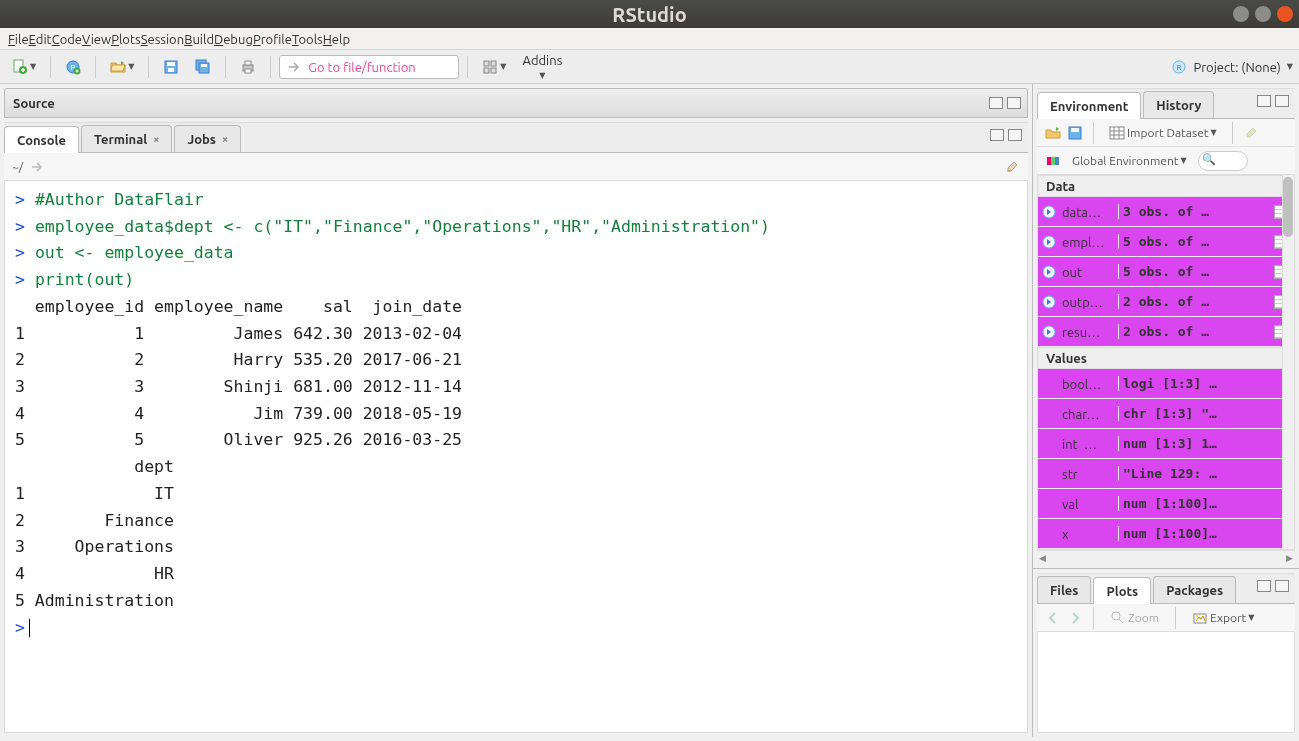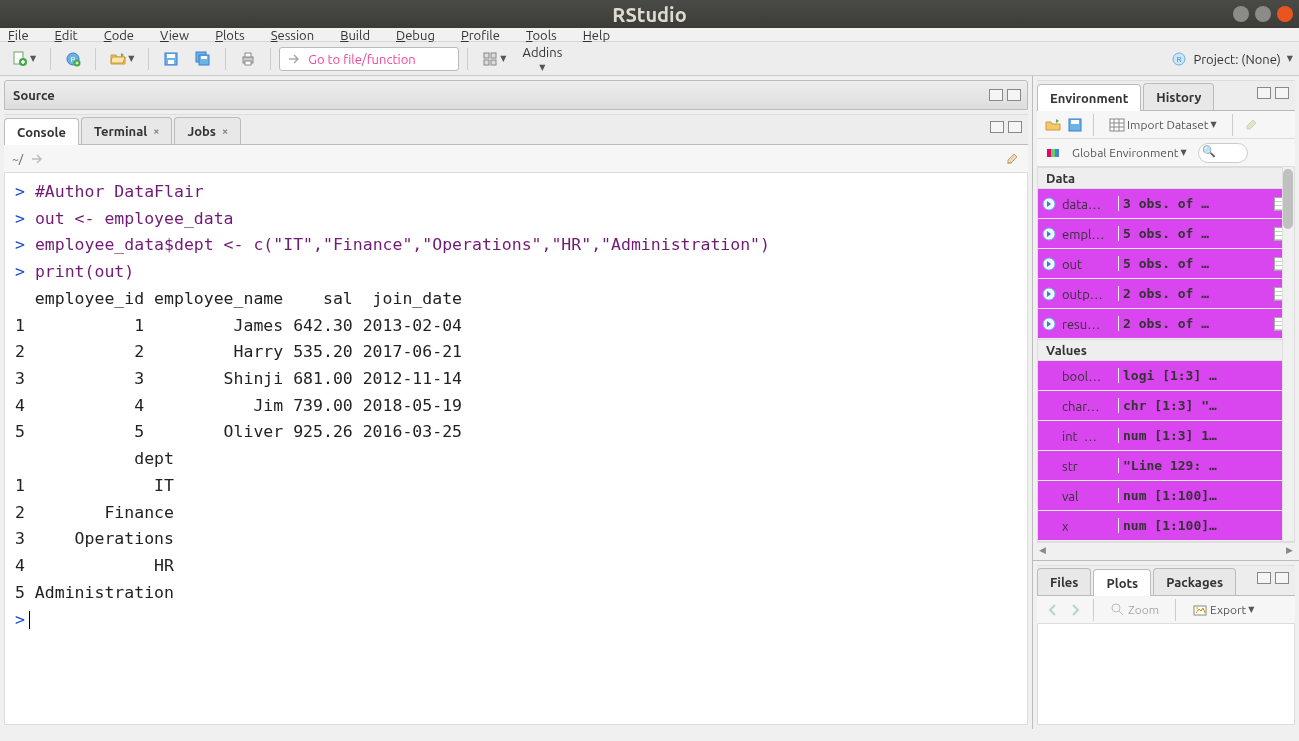--- a/index.html
+++ b/index.html
@@ -4,21 +4,21 @@
 <style>
   * { box-sizing: border-box; margin: 0; padding: 0; }
   html, body { height: 100%; width: 1299px; font-family: "Ubuntu", "DejaVu Sans", sans-serif; font-size: 13px; color: #333; background: #f0f0f0; overflow: hidden; }
   .titlebar { height: 28px; background: linear-gradient(to bottom, #4a4a46, #3c3b37); color: #dfdbd2; display: flex; align-items: center; position: relative; }
   .titlebar .title { flex: 1; text-align: center; font-weight: bold; font-size: 20px;}
   .titlebar .winbtns { position: absolute; right: 6px; display: flex; gap: 6px; }
   .winbtn { width: 16px; height: 16px; border-radius: 50%; display: inline-block; }
   .winbtn.min { background: #8b8b87; }
   .winbtn.max { background: #8b8b87; }
   .winbtn.close { background: #e95420; }
-  .menubar { height: 14px; background: #f2f1f0; border-bottom: 1px solid #d6d6d6; display: flex; align-items: center; padding: 0 8px; gap: 26px; }
+  .menubar { height: 22px; background: #f2f1f0; border-bottom: 1px solid #d6d6d6; display: flex; align-items: center; padding: 0 8px; gap: 0; }
   .menubar span { cursor: default; }
   .menubar span u { text-decoration: underline; }
   .toolbar { height: 34px; background: #ededed; border-bottom: 1px solid #ccc; display: flex; align-items: center; padding: 0 6px; gap: 4px; }
   .tbtn { padding: 3px 5px; border: 1px solid transparent; border-radius: 3px; display: flex; align-items: center; gap: 2px; cursor: pointer; }
   .sep { width: 1px; height: 22px; background: #ccc; margin: 0 4px; }
   .dropdown-caret { font-size: 8px; color: #555; }
   .gotofile { display: flex; align-items: center; border: 1px solid #bbb; border-radius: 3px; background: #fff; padding: 2px 6px; width: 180px; height: 24px; color: #ec4899; gap: 6px;}
   .main { display: flex; height: calc(100% - 28px - 26px - 34px); }
   .left-col { flex: 1; display: flex; flex-direction: column; border-right: 1px solid #bdbdbd; min-width:0;}
   .right-col { width: 266px; display: flex; flex-direction: column; background: #f0f0f0; }
@@ -30,21 +30,21 @@
   .tab { padding: 6px 12px; border: 1px solid #bbb; border-bottom: none; margin-right: 2px; background: #e8e8e8; border-radius: 4px 4px 0 0; font-weight:bold; display:flex; align-items:center; gap:6px; cursor:pointer; font-size:13px;}
   .tab.active { background: #fff; position:relative; top:1px;}
   .tab .close-x { color:#888; font-size:11px; }
   .tabstrip .pane-controls { position:absolute; right:6px; top:6px; display:flex; gap:4px;}
 
   .pane-toolbar { height: 28px; border-bottom: 1px solid #ddd; background: #f6f6f6; display:flex; align-items:center; padding: 0 8px; gap:6px; font-size:12px; color:#555; margin: 0 4px;}
   .pane-toolbar.right { justify-content: flex-start; }
 
   .console-body { flex:1; overflow:auto; padding: 6px 10px; font-family: "DejaVu Sans Mono","Ubuntu Mono",monospace; font-size: 16.5px; line-height: 1.62; margin: 0 4px 4px 4px; border-left:1px solid #ddd; border-right:1px solid #ddd; border-bottom:1px solid #ddd; background:#fff;}
   .console-body .prompt { color:#1a4bd2; }
-  .console-body .code { color:#701a75; }
+  .console-body .code { color:#15803d; }
   .console-body .out { color: #222; white-space: pre; }
   .cursor-line { display:flex; align-items:center;}
   .cursor { width:1px; height:18px; background:#000; display:inline-block; margin-left:4px;}
 
   .env-pane { flex: 0 0 56%; display:flex; flex-direction:column; border-bottom:1px solid #bbb;}
   .plots-pane { flex: 1; display:flex; flex-direction:column;}
 
   .env-body { flex:1; overflow:auto; font-size:13px; margin: 0 4px; border:1px solid #ddd; border-top:none; background:#d946ef; position:relative;}
   .env-section-h { background:#eee; padding:3px 8px; font-weight:bold; border-top:1px solid #ddd; border-bottom:1px solid #ddd;}
   .env-row { display:flex; align-items:center; height:30px; border-bottom:1px solid #eee; padding: 0 4px; gap:4px;}
@@ -213,22 +213,22 @@
       <div style="margin-left:auto" class="brush">
         <svg class="ic" viewBox="0 0 16 16">
             <path d="M4 10l6-6 3 3-6 6H4z" fill="#e8d8c0" stroke="#c8a070"></path>
             <path d="M3 13h5" stroke="#c8a070"></path>
           </svg>
       </div>
     </div>
 
     <div class="console-body">
       <div><span class="prompt">&gt;</span> <span class="code">#Author DataFlair</span></div>
+      <div><span class="prompt">&gt;</span> <span class="code">employee_data$dept &lt;- c("IT","Finance","Operations","HR","Administration")</span></div>
       <div><span class="prompt">&gt;</span> <span class="code">out &lt;- employee_data</span></div>
-      <div><span class="prompt">&gt;</span> <span class="code">employee_data$dept &lt;- c("IT","Finance","Operations","HR","Administration")</span></div>
       <div><span class="prompt">&gt;</span> <span class="code">print(out)</span></div>
       <div class="out">  employee_id employee_name    sal  join_date</div>
       <div class="out">1           1         James 642.30 2013-02-04</div>
       <div class="out">2           2         Harry 535.20 2017-06-21</div>
       <div class="out">3           3        Shinji 681.00 2012-11-14</div>
       <div class="out">4           4           Jim 739.00 2018-05-19</div>
       <div class="out">5           5        Oliver 925.26 2016-03-25</div>
       <div class="out">            dept</div>
       <div class="out">1             IT</div>
       <div class="out">2        Finance</div>

